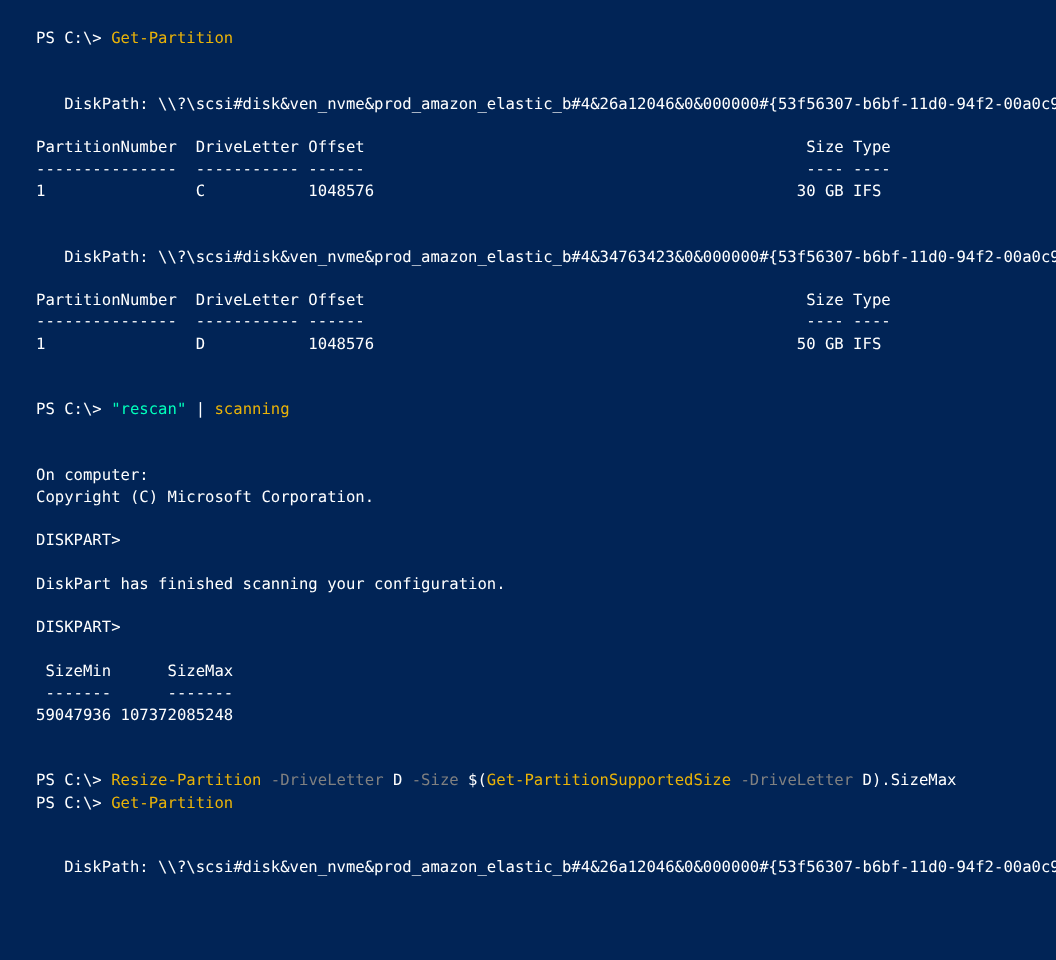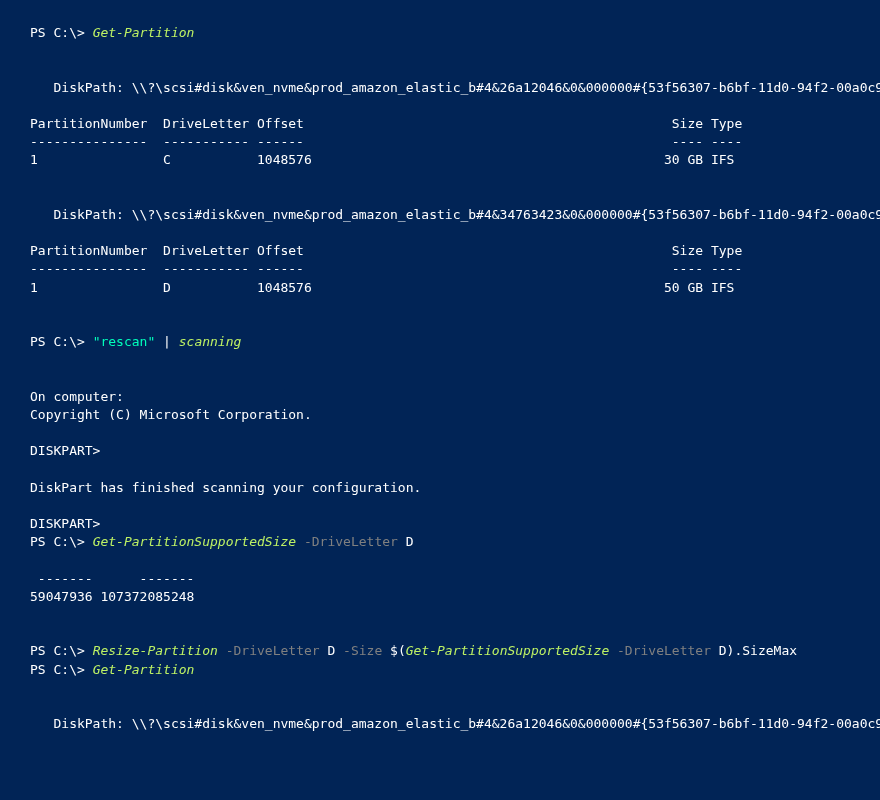--- a/index.html
+++ b/index.html
@@ -19,22 +19,21 @@
       overflow: hidden;
     }
     .line {
       white-space: pre;
     }
     .prompt {
       color: #ffffff;
       margin-top: 34px;
     }
     .cmdlet {
-      color: #bef264;
-      font-style: italic;
+      color: #eab308;
     }
     .string {
       color: #00ffbb;
     }
     .pipe {
       color: #ffffff;
     }
     .param {
       color: #808080;
     }
@@ -70,22 +69,22 @@
 <div class="blank"></div>
 <div class="line">On computer:</div>
 <div class="line">Copyright (C) Microsoft Corporation.</div>
 <div class="blank"></div>
 <div class="line">DISKPART&gt;</div>
 <div class="blank"></div>
 <div class="line">DiskPart has finished scanning your configuration.</div>
 <div class="blank"></div>
 <div class="line">DISKPART&gt;</div>
 
-<div class="line"><span class="prompt">PS C:\&gt; </span><span class="cmdlet">Get-PartitionSupportedSize</span><span class="param"> -DriveLetter</span><span> D</span></div>
 <div class="blank"></div>
+<div class="line"> SizeMin      SizeMax</div>
 <div class="line"> -------      -------</div>
 <div class="line">59047936 107372085248</div>
 <div class="blank"></div>
 <div class="blank"></div>
 
 <div class="line"><span class="prompt">PS C:\&gt; </span><span class="cmdlet">Resize-Partition</span><span class="param"> -DriveLetter</span><span> D</span><span class="param"> -Size</span><span> $(</span><span class="cmdlet">Get-PartitionSupportedSize</span><span class="param"> -DriveLetter</span><span> D).SizeMax</span></div>
 
 <div class="line"><span class="prompt">PS C:\&gt; </span><span class="cmdlet">Get-Partition</span></div>
 <div class="blank"></div>
 <div class="blank"></div>

